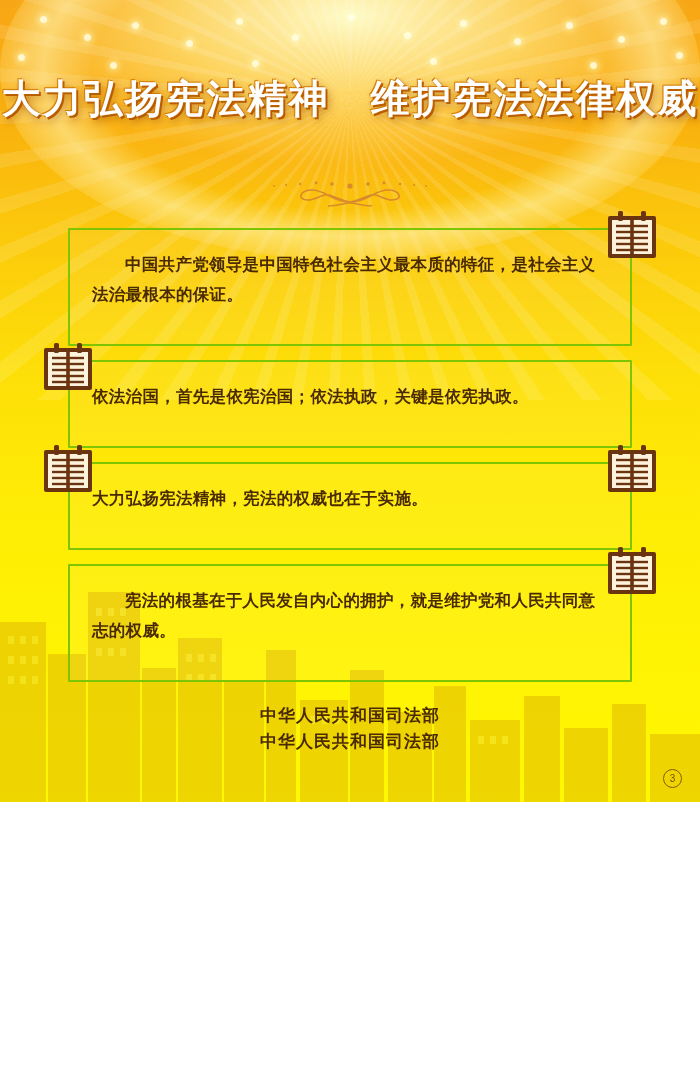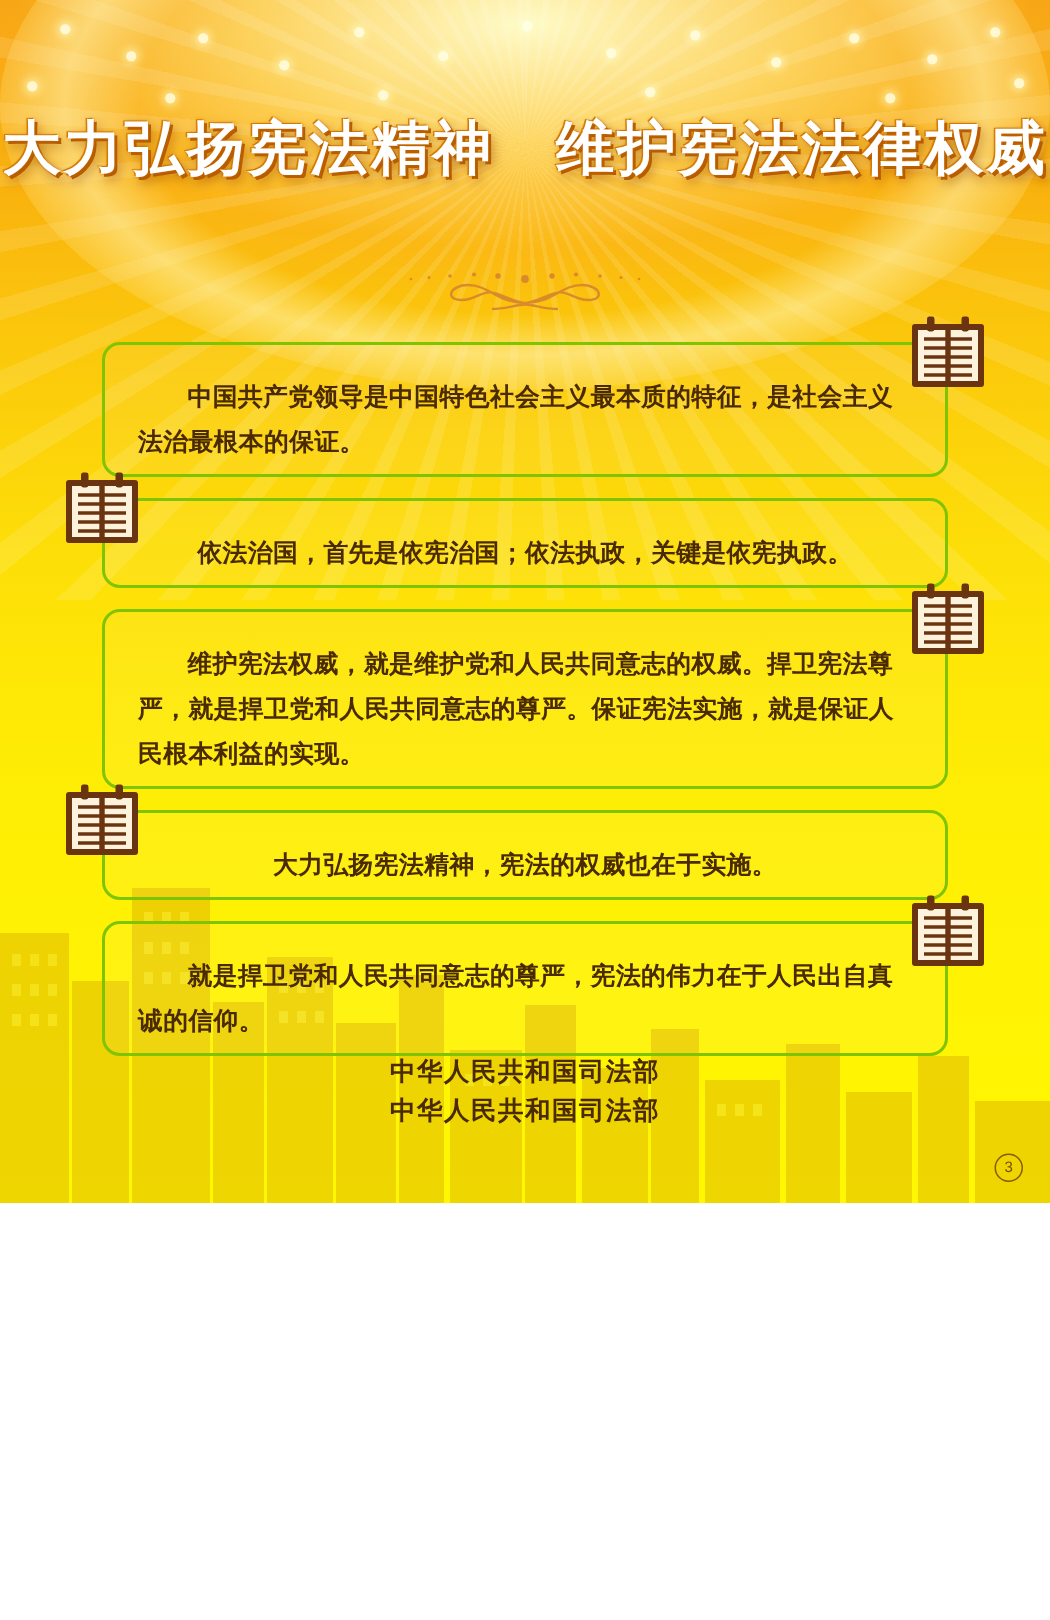--- a/index.html
+++ b/index.html
@@ -115,37 +115,37 @@
     width: 700px;
   }
   .item {
     position: relative;
     margin: 0 0 14px 0;
   }
   .box {
     position: relative;
     margin: 0 68px;
     border: 2px solid #7ec400;
-    border-radius: 12px;
+    border-radius: 1px;
     background: rgba(255,255,255,0.06);
     box-sizing: border-box;
-    padding: 20px 22px 6px 22px;
+    padding: 20px 22px 34px 22px;
   }
   .text {
     font-family: "DejaVu Sans", "Liberation Sans", sans-serif;
     font-size: 16.5px;
     line-height: 30px;
     color: #4a2a00;
     text-indent: 33px;
     font-weight: bold;
     letter-spacing: 0.3px;
   }
   .text.centered {
     text-indent: 0;
-    text-align: center;
+    text-align: left;
   }
   
   .ledger {
     position: absolute;
     width: 52px;
     height: 52px;
     top: -18px;
     z-index: 5;
   }
   .ledger.right { right: 42px; }
@@ -340,23 +340,20 @@
           <line x1="10" y1="16" x2="42" y2="16"></line>
           <line x1="10" y1="22" x2="42" y2="22"></line>
           <line x1="10" y1="28" x2="42" y2="28"></line>
           <line x1="10" y1="34" x2="42" y2="34"></line>
           <line x1="10" y1="40" x2="42" y2="40"></line>
         </g>
         <rect x="24.2" y="10" width="3.6" height="34" fill="#6b3410"></rect>
         <rect x="12" y="1" width="5" height="10" rx="1.6" fill="#6b3410"></rect>
         <rect x="35" y="1" width="5" height="10" rx="1.6" fill="#6b3410"></rect>
       </svg>
-      <div class="box">
-        <div class="text">维护宪法权威，就是维护党和人民共同意志的权威。捍卫宪法尊严，就是捍卫党和人民共同意志的尊严。保证宪法实施，就是保证人民根本利益的实现。</div>
-      </div>
     </div>
 
     <div class="item">
       <svg class="ledger left" viewBox="0 0 52 52">
         <rect x="2" y="6" width="48" height="42" rx="2" fill="#6b3410"></rect>
         <rect x="6" y="10" width="40" height="34" fill="#fdf3dd"></rect>
         <g stroke="#6b3410" stroke-width="2.4">
           <line x1="10" y1="16" x2="42" y2="16"></line>
           <line x1="10" y1="22" x2="42" y2="22"></line>
           <line x1="10" y1="28" x2="42" y2="28"></line>
@@ -381,21 +378,21 @@
           <line x1="10" y1="22" x2="42" y2="22"></line>
           <line x1="10" y1="28" x2="42" y2="28"></line>
           <line x1="10" y1="34" x2="42" y2="34"></line>
           <line x1="10" y1="40" x2="42" y2="40"></line>
         </g>
         <rect x="24.2" y="10" width="3.6" height="34" fill="#6b3410"></rect>
         <rect x="12" y="1" width="5" height="10" rx="1.6" fill="#6b3410"></rect>
         <rect x="35" y="1" width="5" height="10" rx="1.6" fill="#6b3410"></rect>
       </svg>
       <div class="box">
-        <div class="text">就是捍卫党和人民共同意志的尊严，宪法的伟力在于人民出自真诚的信仰。</div>
+        <div class="text">宪法的根基在于人民发自内心的拥护，就是维护党和人民共同意志的权威。</div>
       </div>
     </div>
 
 
   </div>
 
   <div class="footer">
     <div>中华人民共和国司法部</div>
     <div>中华人民共和国司法部</div>
   </div>

